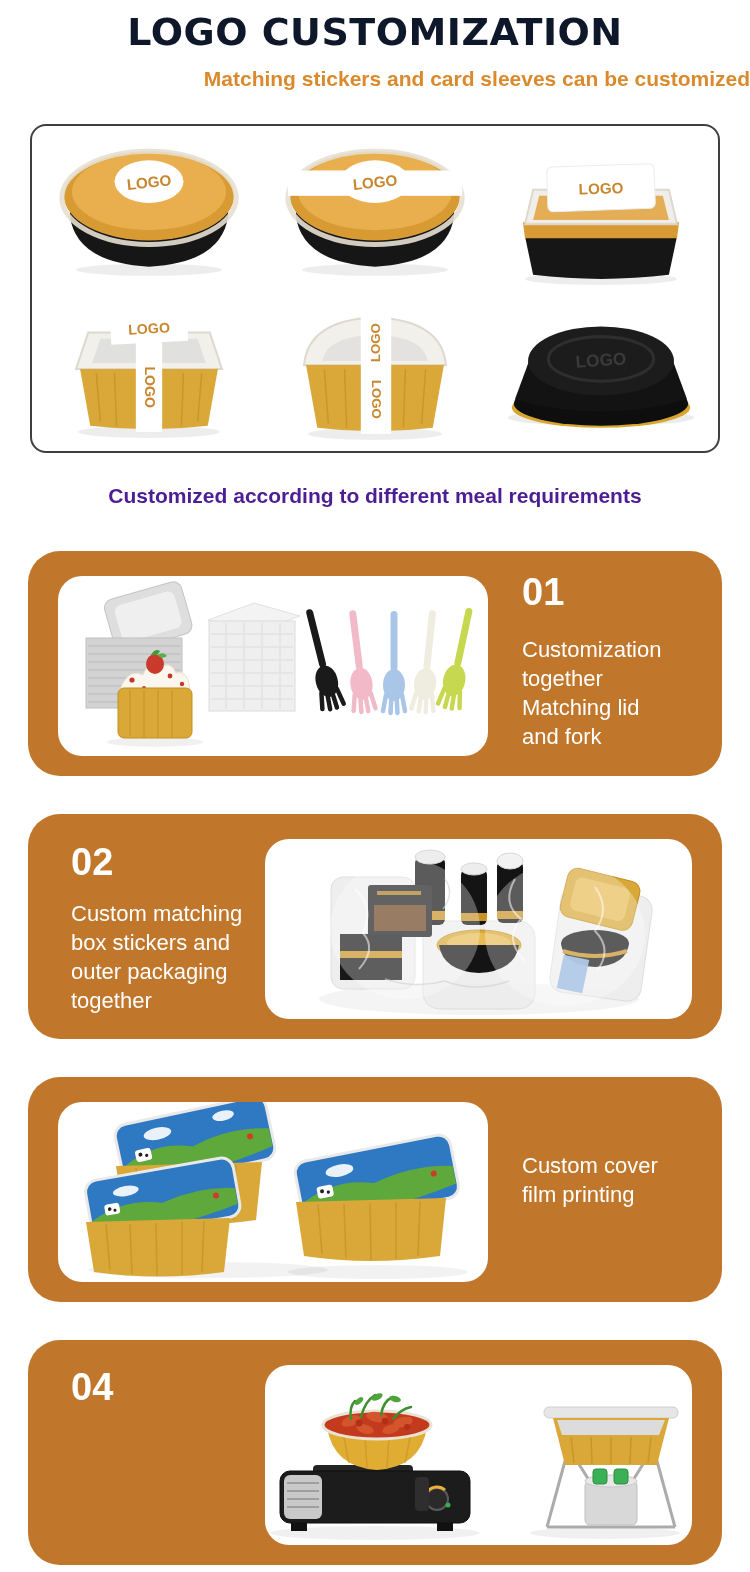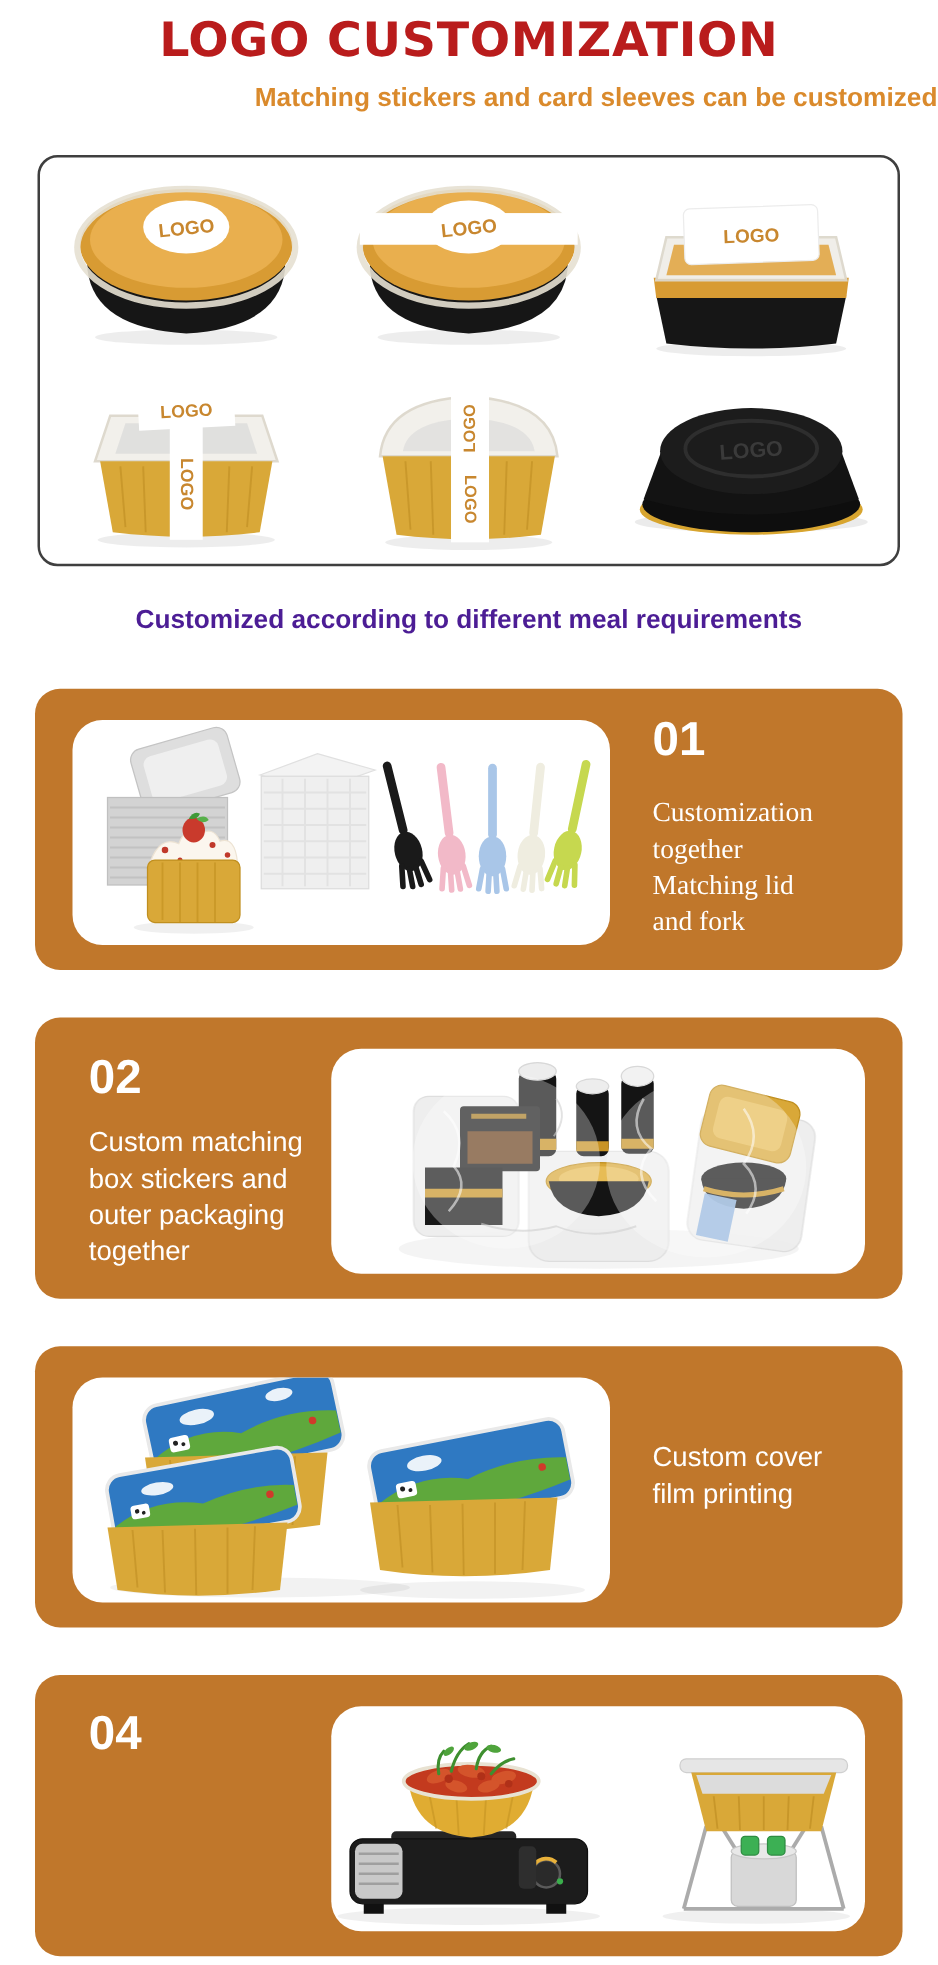--- a/index.html
+++ b/index.html
@@ -1,26 +1,26 @@
 <!DOCTYPE html>
 <html><head>
 <meta charset="utf-8">
 <style>
   html,body{margin:0;padding:0;background:#ffffff;}
   .page{position:relative;width:750px;height:1572px;margin:0 auto;background:#ffffff;
         font-family:"Liberation Sans",sans-serif;overflow:hidden;}
   .main-title{padding-top:10px;text-align:center;font-family:"DejaVu Sans",sans-serif;
-        font-weight:800;font-size:38px;line-height:44px;color:#b91c1c;letter-spacing:.5px;}
+        font-weight:800;font-size:38px;line-height:44px;color:#0f172a;letter-spacing:.5px;}
   .sub-title{margin-top:12px;text-align:right;font-weight:700;font-size:21px;line-height:26px;color:#DA8A2C;}
   .logo-box{box-sizing:border-box;margin:32px 30px 0;height:329px;border:2px solid #3F3F3F;border-radius:16px;
         background:#fff;display:grid;grid-template-columns:1fr 1fr 1fr;grid-template-rows:1fr 1fr;
         align-items:center;justify-items:center;padding:8px 4px;}
   .cell{display:flex;align-items:center;justify-content:center;}
   .section-heading{margin-top:30px;text-align:center;font-weight:700;font-size:21px;line-height:26px;color:#4c1d95;}
-  .feature-card{position:relative;width:694px;height:225px;margin:0 auto 38px;border-radius:20px;background:#C0772B;}
+  .feature-card{position:relative;width:694px;height:225px;margin:0 auto 38px;border-radius:32px;background:#C0772B;}
   .feature-card.first{margin-top:42px;}
   .card-panel{position:absolute;background:#ffffff;border-radius:24px;top:25px;height:180px;width:430px;overflow:hidden;}
   .layout-left .card-panel{left:30px;}
   .layout-right .card-panel{left:237px;width:427px;}
   .card-text{position:absolute;color:#ffffff;}
   .layout-left .card-text{left:494px;width:186px;}
   .layout-right .card-text{left:43px;width:210px;}
   .feature-number{font-size:38px;line-height:46px;font-weight:700;}
   .feature-desc{font-size:22px;line-height:29px;font-weight:400;white-space:pre-line;}
   .logo-txt{font-family:"Liberation Sans",sans-serif;font-weight:700;fill:#C8872F;}
@@ -201,21 +201,21 @@
           <g transform="translate(402,77) rotate(12)" fill="#C6D84F">
             <rect x="-3.5" y="-46" width="7" height="60" rx="3.5"></rect>
               <ellipse cx="0" cy="28" rx="11" ry="16"></ellipse>
             <path d="M-8,38 L-11,54 M-2.7,42 L-3.5,56 M2.7,42 L3.5,56 M8,38 L11,54" stroke="#C6D84F" stroke-width="4.5" fill="none" stroke-linecap="round"></path>
           </g>
         </g>
       </svg>
     </div>
     <div class="card-text" style="top:18px;">
       <div class="feature-number">01</div>
-      <div class="feature-desc" style="margin-top:20px;font-family:Liberation Serif, serif;">Customization
+      <div class="feature-desc" style="margin-top:20px;">Customization
 together
 Matching lid
 and fork</div>
     </div>
   </div>
 
   <div class="feature-card layout-right">
     <div class="card-panel">
       <svg width="427" height="180" viewBox="0 0 427 180">
         <ellipse cx="214" cy="160" rx="160" ry="16" fill="#EDEDED" opacity="0.6"></ellipse>

